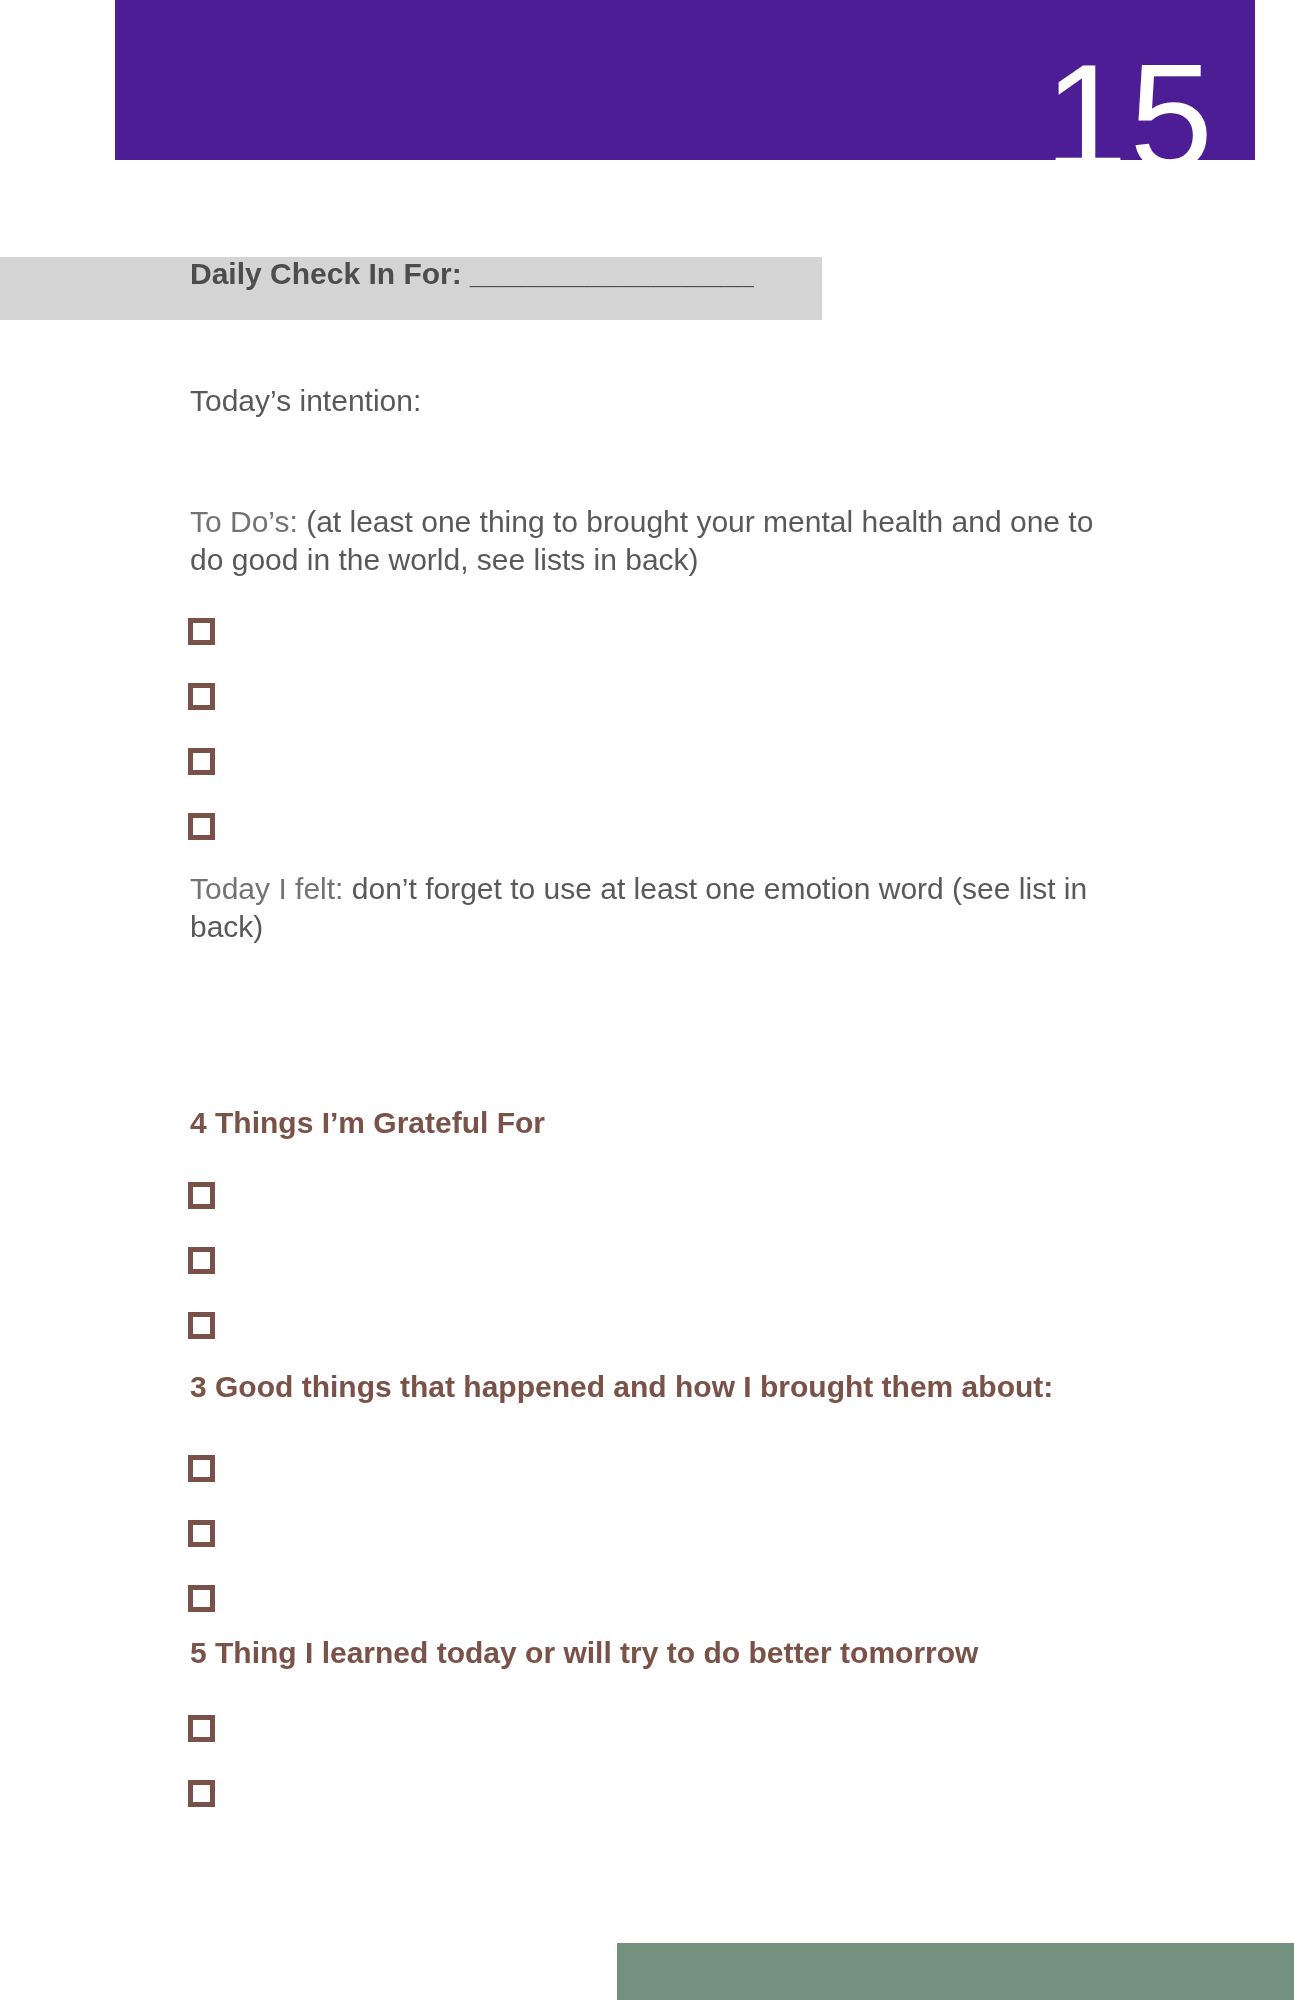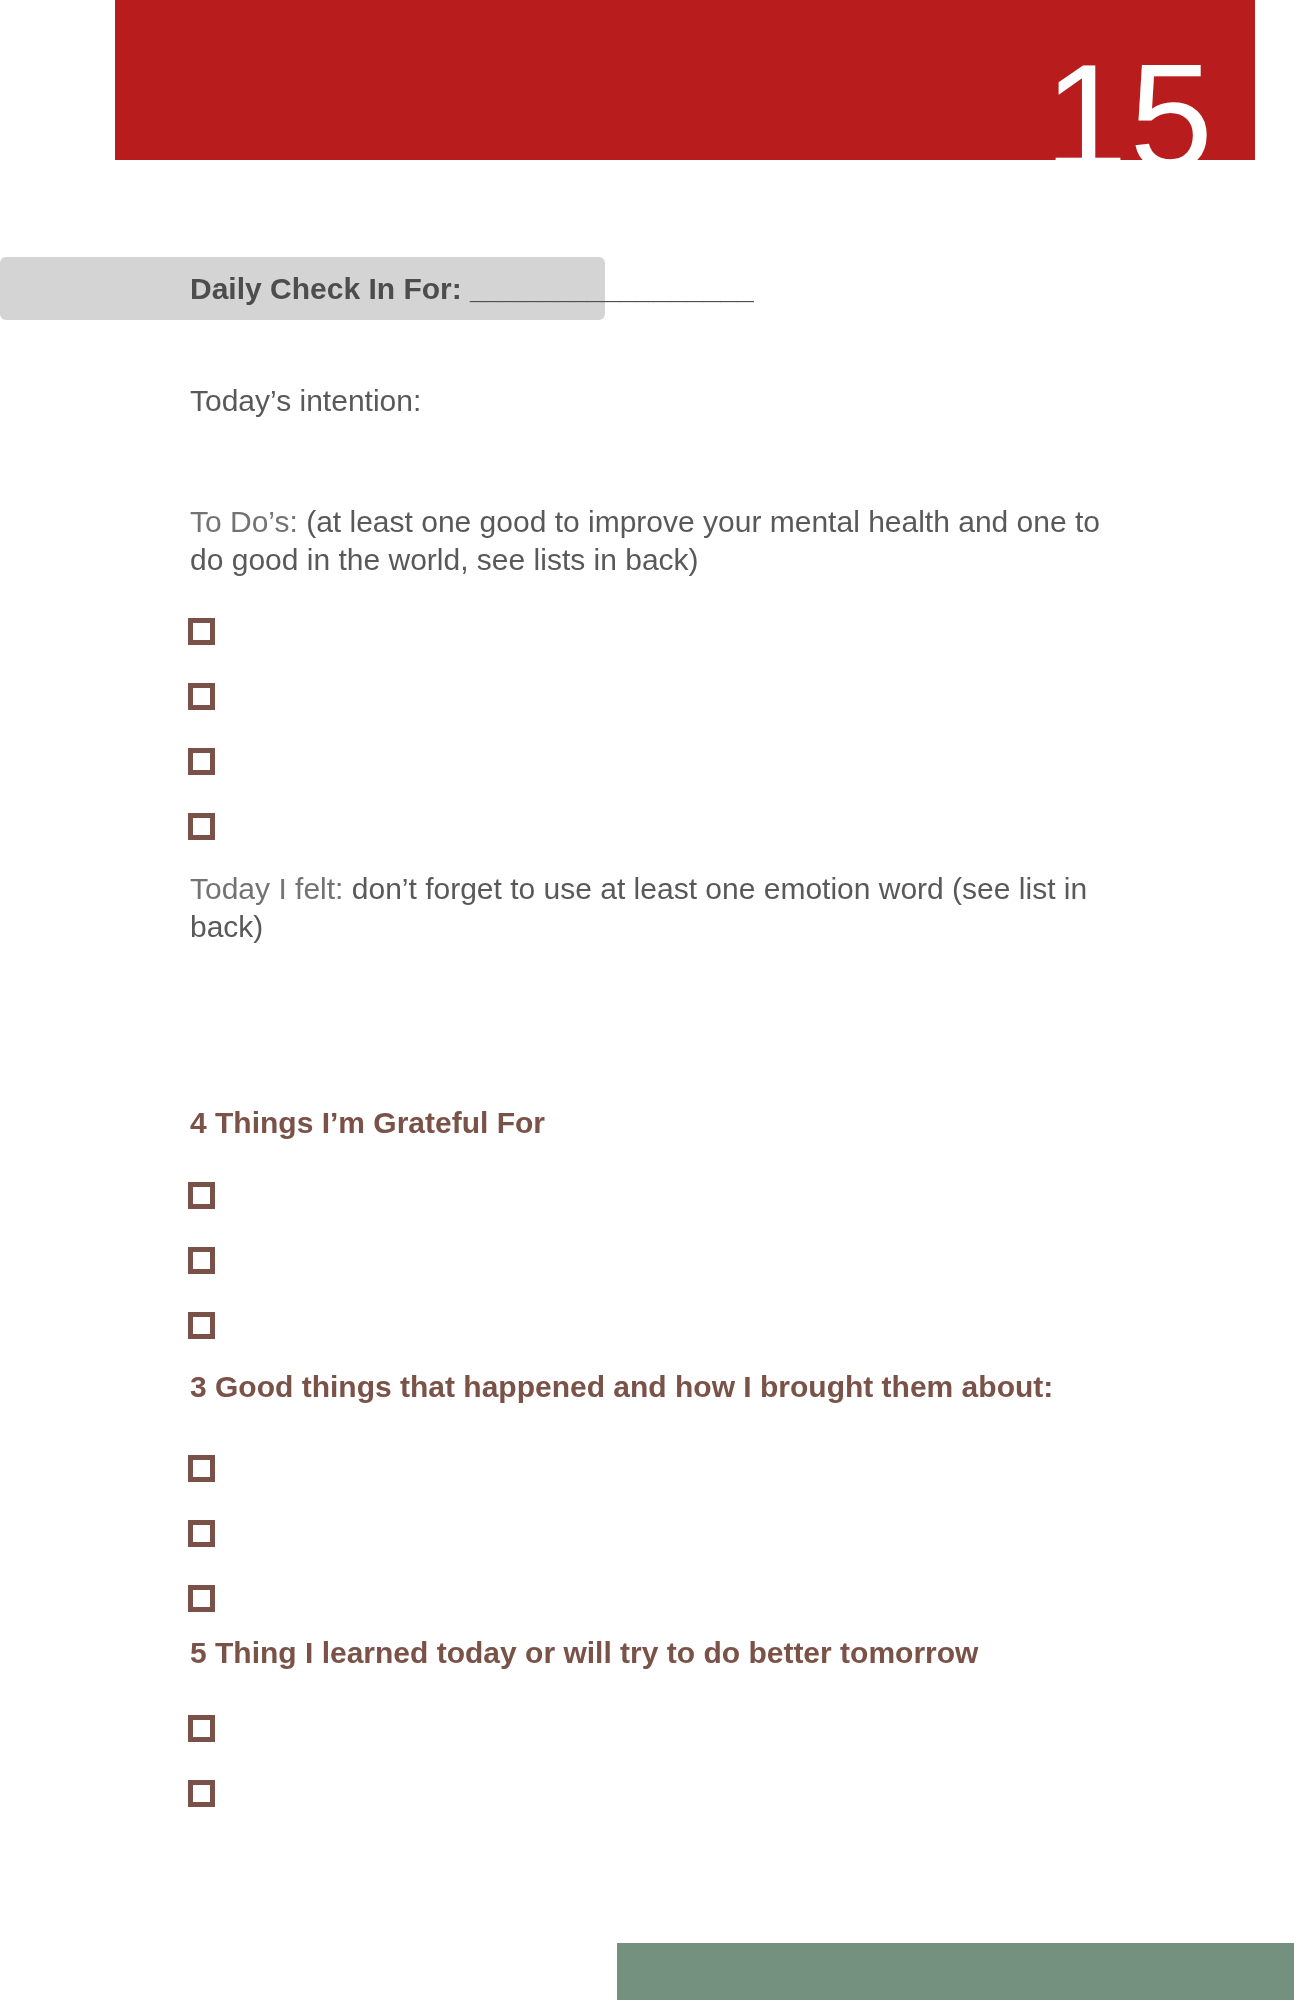--- a/index.html
+++ b/index.html
@@ -9,40 +9,39 @@
     height:2000px;
     background:#ffffff;
     font-family:"Liberation Sans", sans-serif;
     overflow:hidden;
   }
   
   .header-band{
     position:absolute;
     left:115px; top:0;
     width:1140px; height:160px;
-    background:#b91c1c;
+    background:#4c1d95;
   }
   .page-number{
     position:absolute;
     right:40px; bottom:-32px;
     font-size:150px;
     line-height:1;
     font-weight:400;
     color:#ffffff;
     letter-spacing:2px;
   }
   
   .title-bar{
     position:absolute;
     left:0; top:257px;
-    width:605px; height:63px;
+    width:822px; height:63px;
     background:#D4D4D4;
     display:flex;
-    align-items:center;
-    border-radius:6px;
+    align-items:flex-start;
   }
   .title-bar .inner{
     padding-left:190px;
     font-size:30px;
     font-weight:bold;
     color:#4D4D4D;
     white-space:nowrap;
   }
   .title-blank{font-weight:bold;color:#4D4D4D;}
   
@@ -104,21 +103,21 @@
 
   <div class="title-bar">
     <div class="inner">
       <span>Daily Check In For:</span><span class="title-blank"> _________________</span>
     </div>
   </div>
 
   <div class="textline" style="top:337px">Today’s intention:</div>
 
   <p class="para" style="top:503px">
-    <span class="brown-bold">To Do’s:</span><span> (at least one good to improve your mental health and one to do good in the world, see lists in back)</span>
+    <span class="brown-bold">To Do’s:</span><span> (at least one thing to brought your mental health and one to do good in the world, see lists in back)</span>
   </p>
 
   <div class="checkbox-group" style="top:618px">
       <div class="checkbox"></div>
       <div class="checkbox"></div>
       <div class="checkbox"></div>
       <div class="checkbox"></div>
     </div>
 
   <p class="para" style="top:870px">

